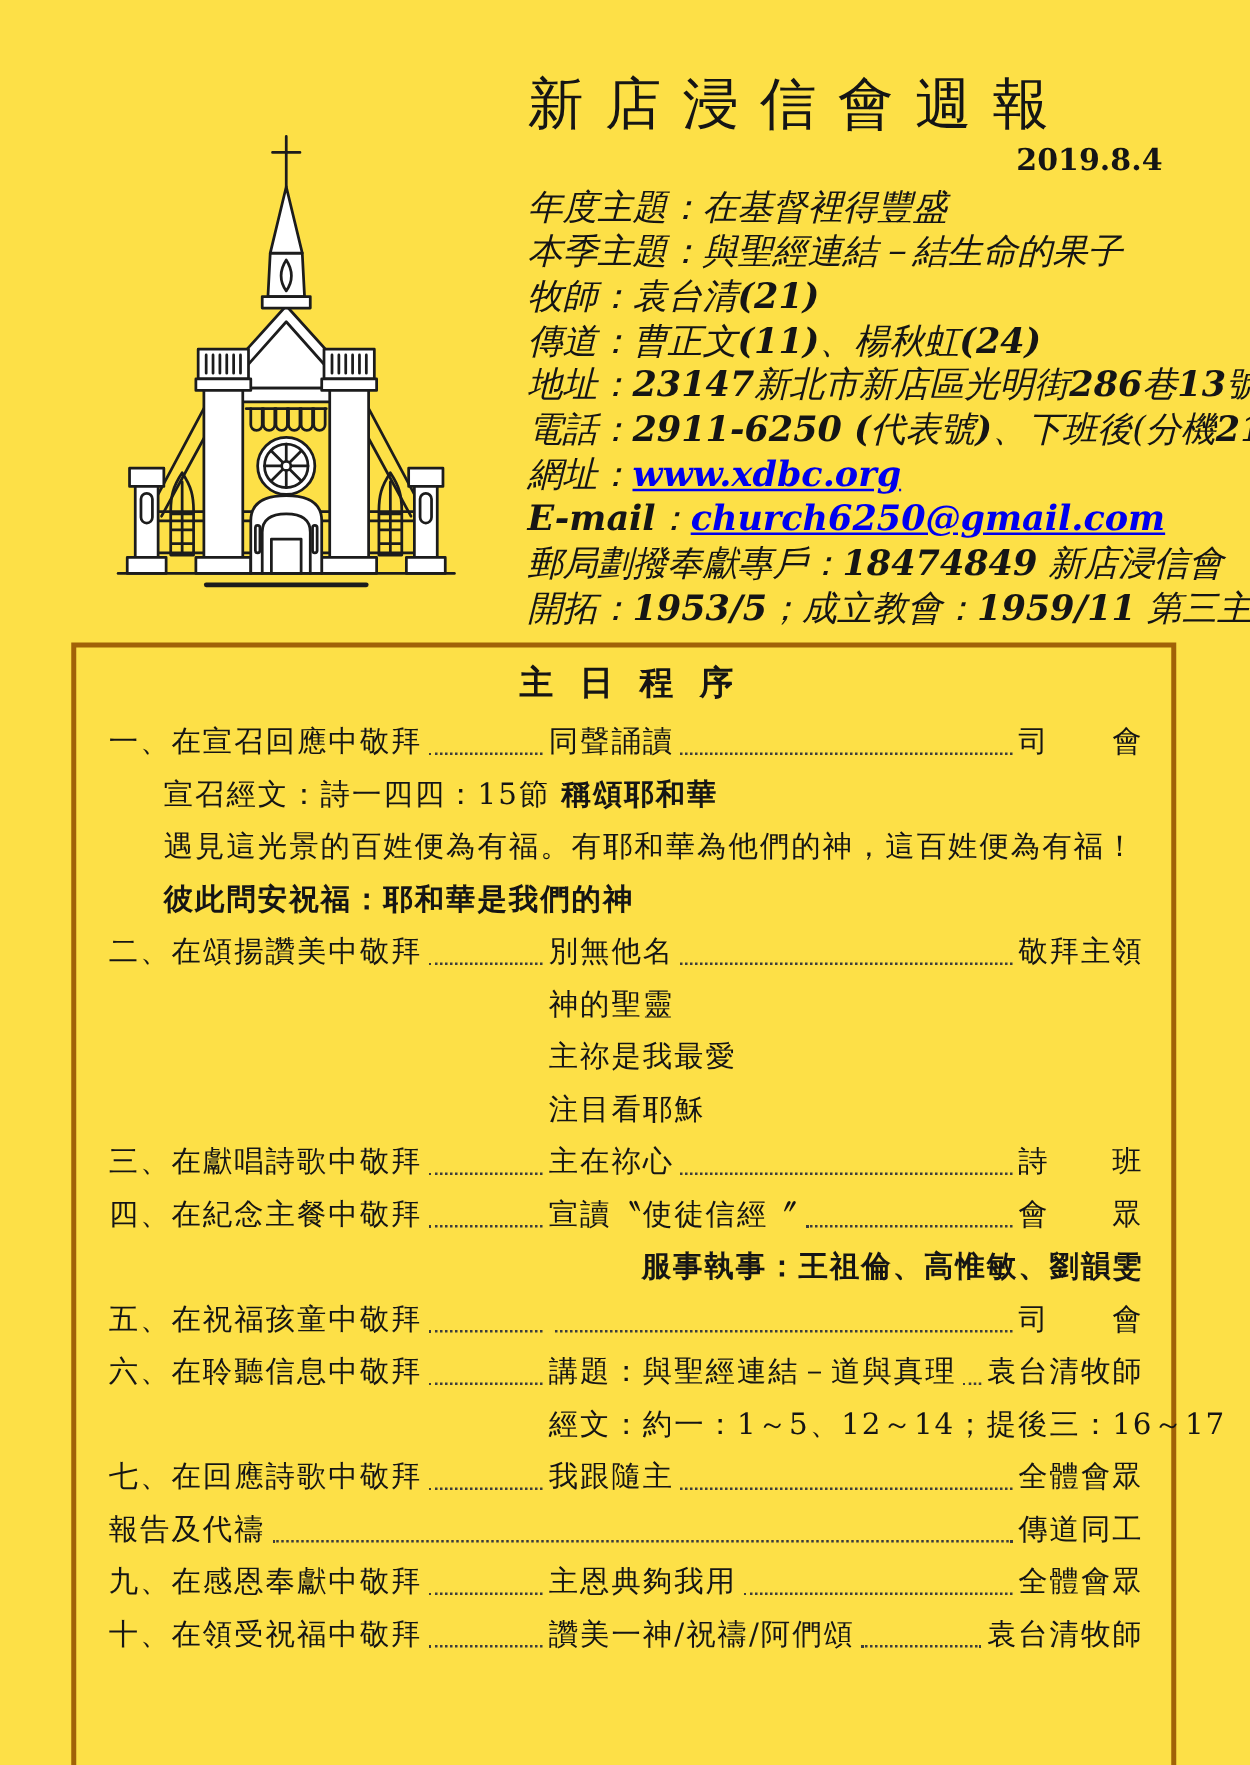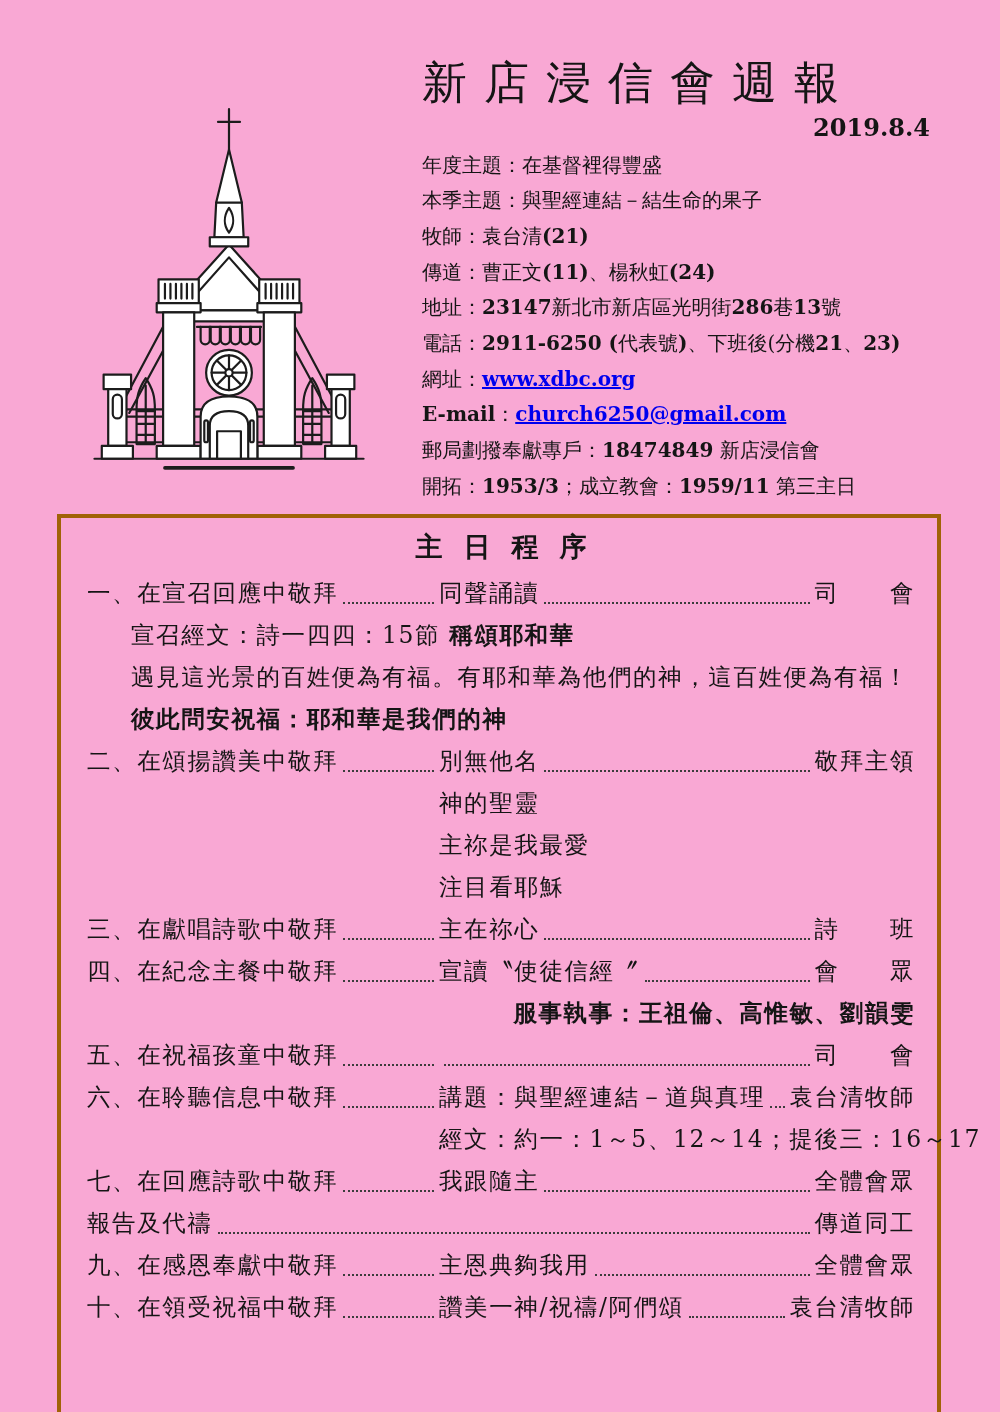--- a/index.html
+++ b/index.html
@@ -1,33 +1,33 @@
 <!DOCTYPE html>
 <html><head>
 <meta charset="utf-8">
 <style>
   html,body{margin:0;padding:0;background:#ffffff;}
   .sheet{
-    position:relative;width:1000px;height:1412px;background:#f9a8d4;
+    position:relative;width:1000px;height:1412px;background:#fde047;
     color:#151515;font-family:"DejaVu Serif","Liberation Serif",serif;
     overflow:hidden;
   }
   
   .church{position:absolute;left:78px;top:96px;width:302px;height:396px;}
   
   .masthead{position:absolute;left:422px;top:54px;width:520px;}
   .mh-title{
     font-size:45px;line-height:1.3;letter-spacing:17px;white-space:nowrap;
     font-weight:500;
   }
   .mh-date{
     text-align:right;padding-right:12px;font-weight:bold;font-size:24px;
     margin-top:0px;line-height:30px;
   }
-  .mh-lines{margin-top:5px;font-size:20px;line-height:35.7px;}
+  .mh-lines{margin-top:5px;font-size:28px;line-height:35.7px;font-style:italic;}
   .mh-line{white-space:nowrap;}
   .b{font-weight:bold;}
   .link{color:#0000EE;font-weight:bold;text-decoration:underline;cursor:pointer;}
   
   .program-box{
     position:absolute;left:57px;top:514px;width:884px;height:974px;
     border:4px solid #a16207;box-sizing:border-box;
     padding:6px 22px 0 26px;
   }
   .pg-title{
@@ -129,21 +129,21 @@
     <div class="mh-lines" id="masthead-lines">
         <div class="mh-line"><span>年度主題：在基督裡得豐盛</span></div>
         <div class="mh-line"><span>本季主題：與聖經連結－結生命的果子</span></div>
         <div class="mh-line"><span>牧師：袁台清</span><span class="b">(21)</span></div>
         <div class="mh-line"><span>傳道：曹正文</span><span class="b">(11)</span><span>、楊秋虹</span><span class="b">(24)</span></div>
         <div class="mh-line"><span>地址：</span><span class="b">23147</span><span>新北市新店區光明街</span><span class="b">286</span><span>巷</span><span class="b">13</span><span>號</span></div>
         <div class="mh-line"><span>電話：</span><span class="b">2911-6250 (</span><span>代表號</span><span class="b">)</span><span>、下班後(分機</span><span class="b">21</span><span>、</span><span class="b">23)</span></div>
         <div class="mh-line"><span>網址：</span><span class="link">www.xdbc.org</span></div>
         <div class="mh-line"><span class="b">E-mail</span><span>：</span><span class="link">church6250@gmail.com</span></div>
         <div class="mh-line"><span>郵局劃撥奉獻專戶：</span><span class="b">18474849</span><span> 新店浸信會</span></div>
-        <div class="mh-line"><span>開拓：</span><span class="b">1953/3</span><span>；成立教會：</span><span class="b">1959/11</span><span> 第三主日</span></div>
+        <div class="mh-line"><span>開拓：</span><span class="b">1953/5</span><span>；成立教會：</span><span class="b">1959/11</span><span> 第三主日</span></div>
       </div>
   </div>
 
   <div class="program-box">
     <div class="pg-title">主日程序</div>
     <div class="prows" id="program-rows">
         <div class="prow leader">
           <span class="pleft">
             <span class="ptxt">一、在宣召回應中敬拜</span>
             <span class="dots"></span>

